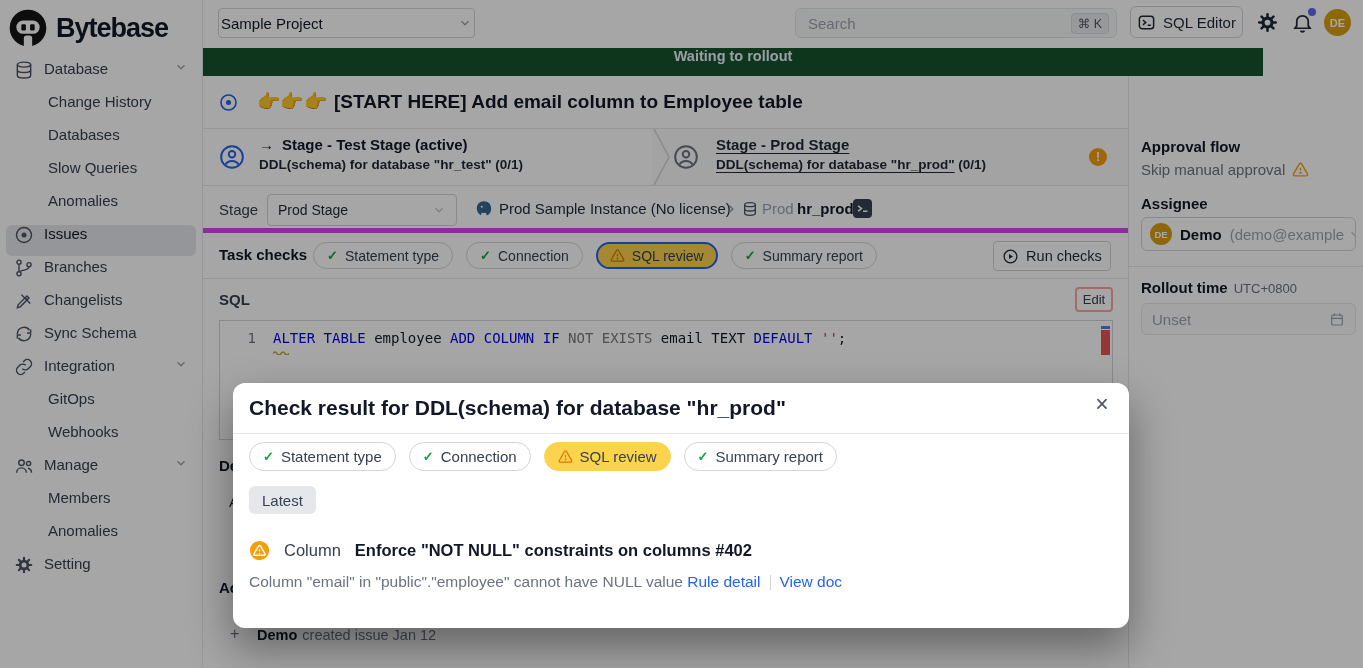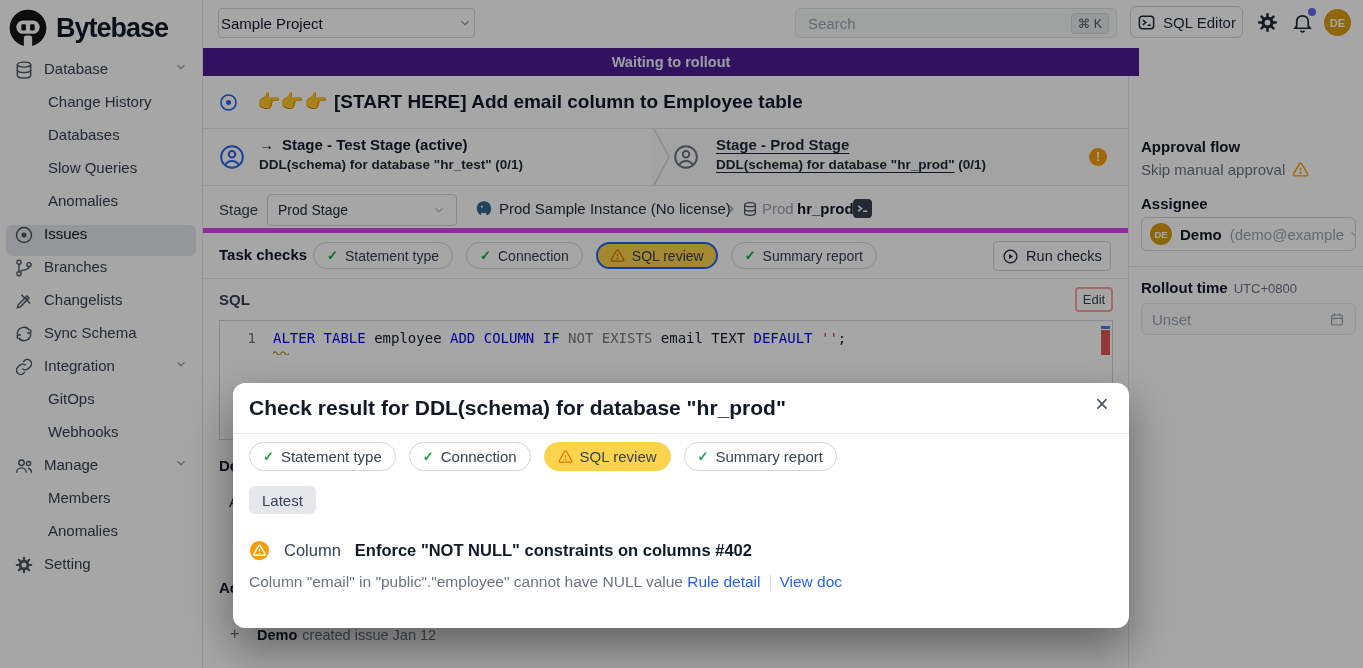--- a/index.html
+++ b/index.html
@@ -29,21 +29,21 @@
   .kbd { font-size:12.5px; color:#4b5563; background:#e9ebee; border:1px solid #d6d9de; border-radius:4px; padding:2px 6px; white-space:nowrap; }
   .sql-editor-btn { position:absolute; left:927px; top:6px; width:113px; height:32px; border:1px solid #d1d5db; border-radius:6px; background:#fff; display:flex; align-items:center; justify-content:center; gap:7px; font-size:15px; color:#1f2937; }
   .term-icon { width:19px; height:19px; color:#1f2937; }
   .icon-btn { position:absolute; width:23px; height:23px; color:#1f2937; }
   .gear-pos { left:1053px; top:11px; }
   .bell-pos { left:1088px; top:11px; }
   .bell-dot { position:absolute; right:-2px; top:-3px; width:8px; height:8px; border-radius:50%; background:#6366f1; }
   .avatar { position:absolute; left:1121px; top:9px; width:27px; height:27px; border-radius:50%; background:#d99e10; color:#fff; font-size:11px; font-weight:700; display:flex; align-items:center; justify-content:center; }
 
   
-  .banner { position:absolute; left:203px; top:48px; width:936px; height:28px; background:#4c1d95; color:#eef0ff; font-size:14.5px; font-weight:600; display:flex; align-items:center; justify-content:center; z-index:5; }
+  .banner { position:absolute; left:203px; top:48px; width:1060px; height:28px; background:#14532d; color:#eef0ff; font-size:14.5px; font-weight:600; display:flex; align-items:flex-start; justify-content:center; z-index:5; }
 
   
   .main { position:absolute; left:203px; top:76px; width:925px; height:592px; background:#fff; }
   .issue-icon { position:absolute; left:16px; top:17px; width:19px; height:19px; color:#2563eb; }
   .issue-title { position:absolute; left:54px; top:14px; font-size:19px; font-weight:700; color:#111827; white-space:nowrap; }
   .pointer { color:#daa520; margin-right:6px; }
   .rollout-btn { position:absolute; left:1031px; top:12px; width:73px; height:31px; background:#4f46e5; color:#fff; font-size:14.5px; border-radius:4px; display:flex; align-items:center; justify-content:center; }
   .kebab-btn { position:absolute; left:1112px; top:12px; width:22px; height:31px; color:#374151; font-size:19px; display:flex; align-items:center; justify-content:center; }
 
   .stage-strip { position:absolute; left:0; top:52px; width:925px; height:58px; background:#fafafa; border-top:1px solid #e5e7eb; border-bottom:1px solid #e5e7eb; }

